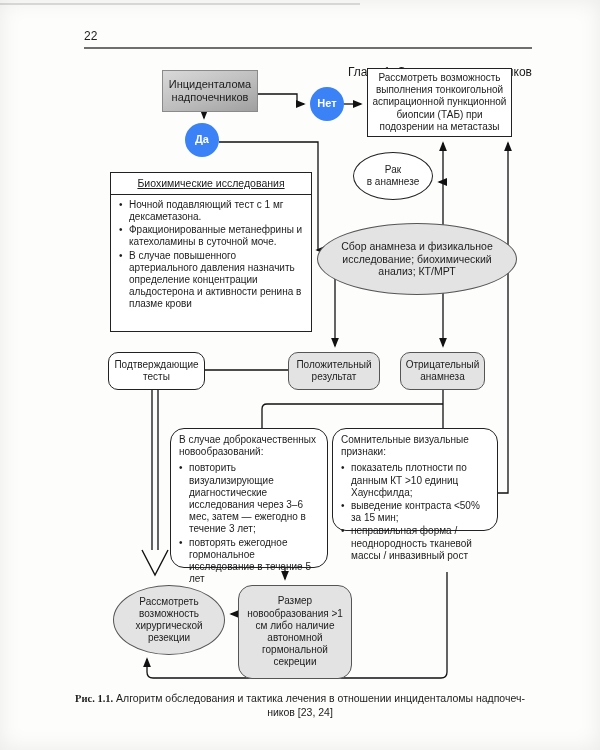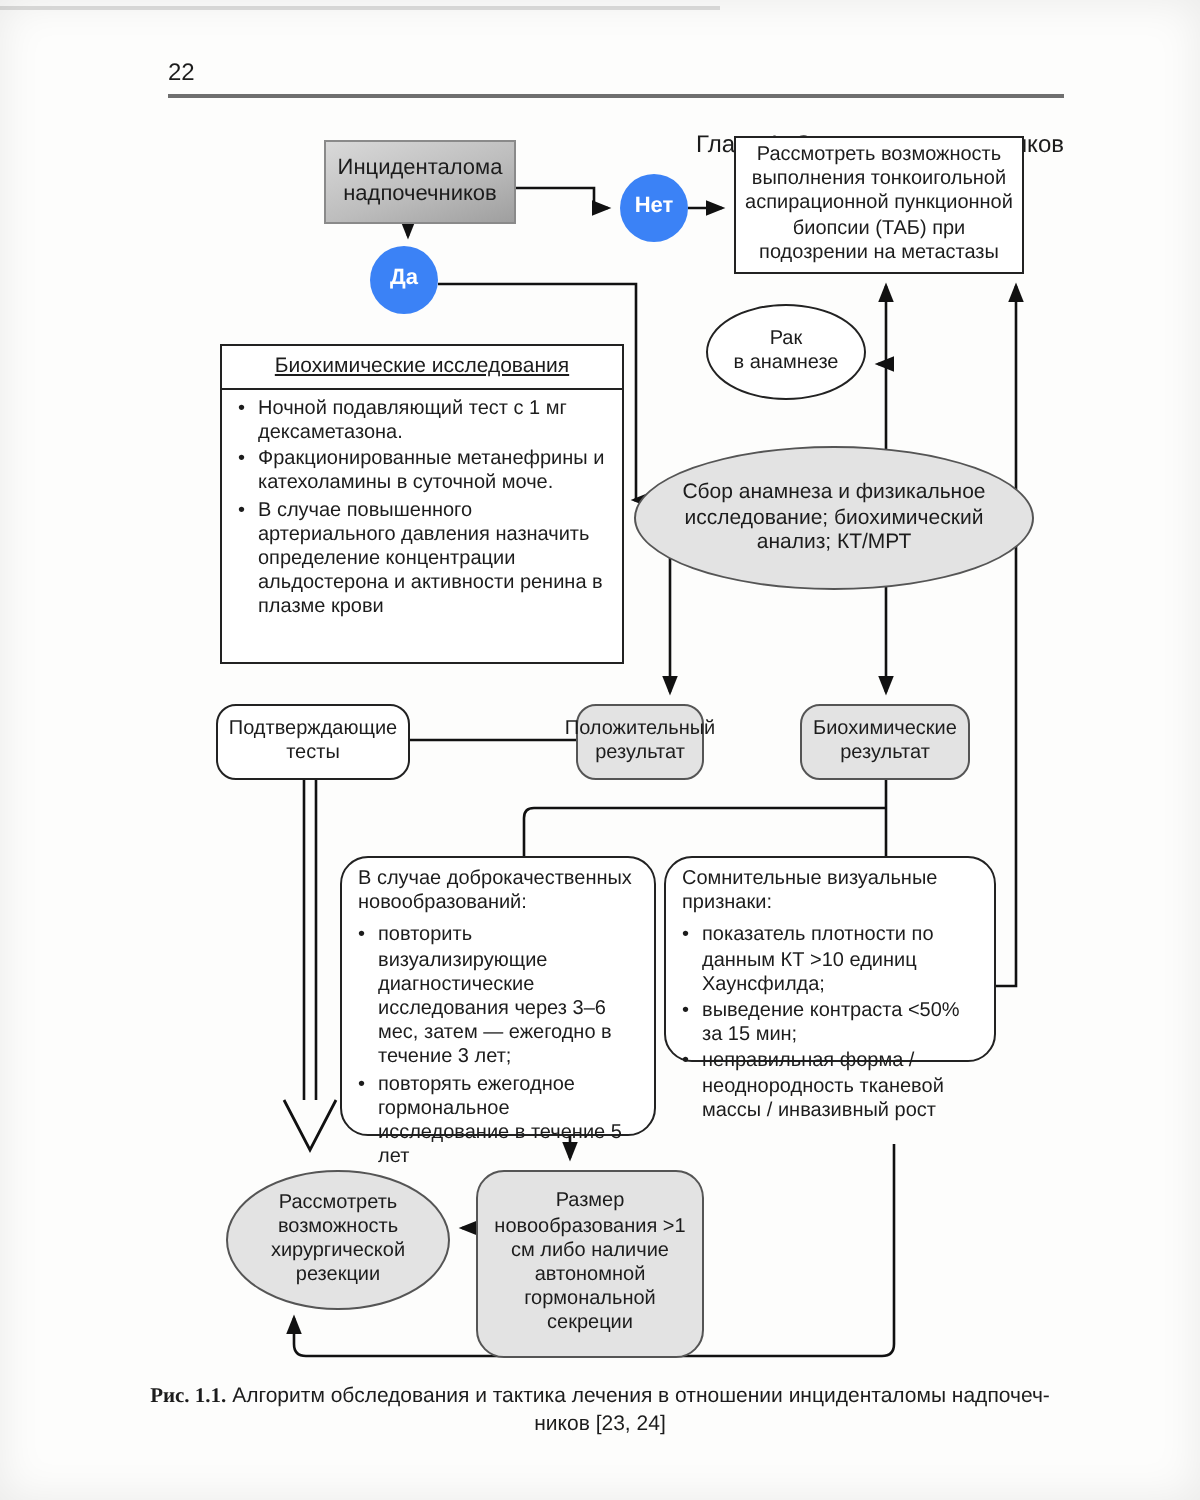--- a/index.html
+++ b/index.html
@@ -112,26 +112,26 @@
   </div>
 
   <div class="node grayfill ellipse center" style="left:317px;top:223px;width:200px;height:72px;padding:0 16px;font-size:10.5px;">
     <span>Сбор анамнеза и физикальное исследование; биохимический анализ; КТ/МРТ</span>
   </div>
 
   <div class="node rect round center" style="left:108px;top:352px;width:97px;height:38px;">
     <span>Подтверждающие тесты</span>
   </div>
 
-  <div class="node grayfill round center" style="left:288px;top:352px;width:64px;height:38px;">
+  <div class="node grayfill round center" style="left:288px;top:352px;width:92px;height:38px;">
     <span>Положительный результат</span>
   </div>
 
   <div class="node grayfill round center" style="left:400px;top:352px;width:85px;height:38px;">
-    <span>Биохимические результат</span>
+    <span>Отрицательный анамнеза</span>
   </div>
 
   <div class="node rect biground" style="left:170px;top:428px;width:158px;height:140px;">
     <div class="boxtitle">В случае доброкачественных новообразований:</div>
     <ul class="bullets">
       <li>повторить визуализирующие диагностические исследования через 3–6 мес, затем — ежегодно в течение 3 лет;</li>
       <li>повторять ежегодное гормональное исследование в течение 5 лет</li>
     </ul>
   </div>
 

